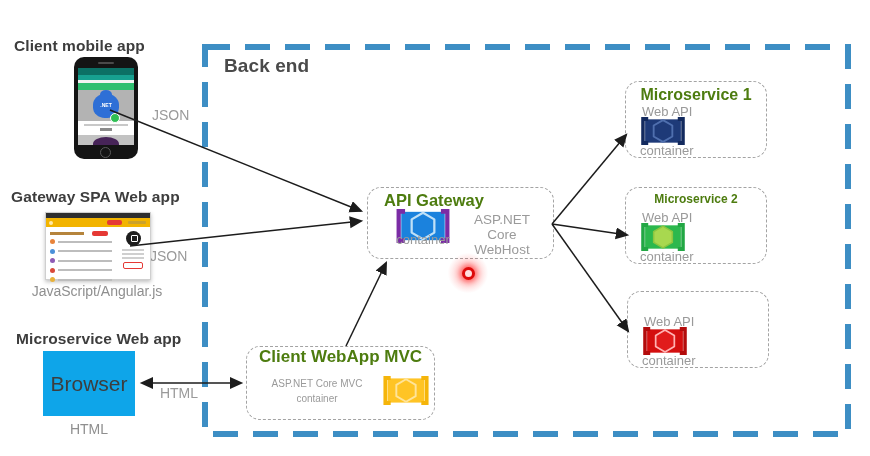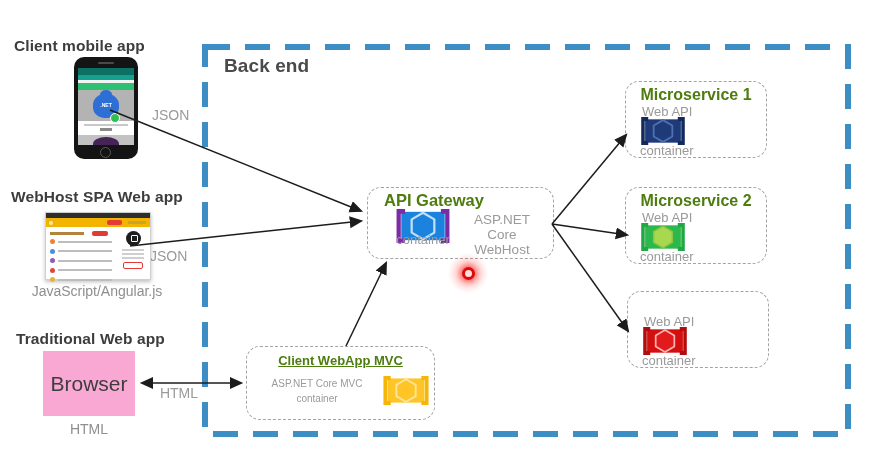--- a/index.html
+++ b/index.html
@@ -46,21 +46,21 @@
   .spa .rpill{width:16px;height:5px;background:#e53935;border-radius:2px;margin-left:8px;}
   .spa .row{display:flex;align-items:center;margin-bottom:4.5px;}
   .spa .av{width:5px;height:5px;border-radius:50%;margin-right:3px;flex:0 0 auto;}
   .spa .tx{height:2px;background:#bdbdbd;flex:1;}
   .spa .panel{position:absolute;right:4px;top:4px;width:26px;text-align:center;}
   .spa .logo{width:15px;height:15px;background:#1d1d1d;border-radius:50%;margin:0 auto 3px;position:relative;}
   .spa .logo i{position:absolute;left:5px;top:4px;width:5px;height:5px;border:1px solid #fff;border-radius:1px;display:block;}
   .spa .pbar{height:2px;background:#cfcfcf;margin:2px 2px;}
   .spa .obtn{height:5px;border:1px solid #e53935;border-radius:2px;margin:3px 3px 0;}
   
-  .browser-box{position:absolute;left:43px;top:351px;width:92px;height:65px;background:#f9a8d4;
+  .browser-box{position:absolute;left:43px;top:351px;width:92px;height:65px;background:#0ea5e9;
                display:flex;align-items:center;justify-content:center;font-size:21px;color:#3d3d3d;z-index:1;}
   
   .glow{position:absolute;left:446px;top:251px;width:44px;height:44px;z-index:6;pointer-events:none;
         background:radial-gradient(circle,rgba(255,40,40,.45) 0%,rgba(255,40,40,.18) 35%,rgba(255,40,40,0) 65%);}
   .glow .ring{position:absolute;left:50%;top:50%;width:7px;height:7px;margin:-6.5px 0 0 -6.5px;border:3px solid #dd0a0a;
         border-radius:50%;background:#ffdede;box-shadow:0 0 6px 2px rgba(255,0,0,.55);}
 </style>
 </head>
 <body>
 
@@ -86,21 +86,21 @@
         <div class="ps-line1"></div>
         <div class="ps-line2"></div>
       </div>
       <div class="ps-photo2">
         <div class="hoodie2"></div>
       </div>
     </div>
     <div class="home"></div>
   </div>
 
-  <div class="abs heading" style="left:11px;top:188px;font-size:15.5px;">WebHost SPA Web app</div>
+  <div class="abs heading" style="left:11px;top:188px;font-size:15.5px;">Gateway SPA Web app</div>
 
   <div class="spa">
     <div class="tbar"></div>
     <div class="ybar">
       <span class="dot"></span>
       <span class="redbtn"></span>
       <span class="menu"></span>
     </div>
     <div class="body">
       <div class="rows">
@@ -136,21 +136,21 @@
         <div class="pbar"></div>
         <div class="pbar"></div>
         <div class="pbar"></div>
         <div class="obtn"></div>
       </div>
     </div>
   </div>
 
   <div class="abs" style="left:14px;top:283px;width:166px;text-align:center;font-size:14px;color:#8f8f8f;">JavaScript/Angular.js</div>
 
-  <div class="abs heading" style="left:16px;top:330px;font-size:15.5px;">Traditional Web app</div>
+  <div class="abs heading" style="left:16px;top:330px;font-size:15.5px;">Microservice Web app</div>
 
   <div class="browser-box">
     <span>Browser</span>
   </div>
   <div class="abs" style="left:43px;top:421px;width:92px;text-align:center;font-size:14px;color:#8f8f8f;">HTML</div>
 
   <div class="abs heading" style="left:224px;top:55px;font-size:19px;color:#4a4a4a;">Back end</div>
 
   <div class="node" style="left:367px;top:187px;width:187px;height:72px;z-index:2;">
     <div class="node-title" style="position:absolute;left:16px;top:3px;font-size:16.5px;">API Gateway</div>
@@ -161,21 +161,21 @@
       <path d="M57,0 h-9 v5 h4.5 v26 h-4.5 v5 h9 z" fill="#7b2ca5"></path>
     </svg>
     <div class="cap" style="position:absolute;left:12px;top:44px;width:86px;">container</div>
     <div class="cap" style="position:absolute;right:8px;top:24px;width:86px;line-height:15px;font-size:13.5px;">
       <div>ASP.NET Core</div>
       <div>WebHost</div>
     </div>
   </div>
 
   <div class="node" style="left:246px;top:346px;width:189px;height:74px;z-index:2;">
-    <div class="node-title" style="position:absolute;left:0;right:0;top:6px;font-size:13px;text-decoration:underline;">Client WebApp MVC</div>
+    <div class="node-title" style="position:absolute;left:0;right:0;top:0;font-size:17px;">Client WebApp MVC</div>
     <div class="cap" style="position:absolute;left:8px;top:29px;width:124px;line-height:15px;font-size:10px;">
       <div>ASP.NET Core MVC</div>
       <div>container</div>
     </div>
     <svg class="cicon abs" style="left:133px;top:29px;" width="52" height="29" viewBox="0 0 58 36">
       <rect x="6" y="3" width="46" height="30" fill="#ffc425"></rect>
       <polygon points="29,4 41,11 41,25 29,32 17,25 17,11" fill="none" stroke="#ffe49a" stroke-width="2.4" stroke-linejoin="round"></polygon>
       <path d="M1,0 h9 v5 h-4.5 v26 h4.5 v5 h-9 z" fill="#f5b50a"></path>
       <path d="M57,0 h-9 v5 h4.5 v26 h-4.5 v5 h9 z" fill="#f5b50a"></path>
     </svg>
@@ -187,21 +187,21 @@
     <svg class="cicon abs" style="left:12px;top:35px;" width="50" height="28" viewBox="0 0 58 36">
       <rect x="6" y="3" width="46" height="30" fill="#1e3a78"></rect>
       <polygon points="29,4 41,11 41,25 29,32 17,25 17,11" fill="none" stroke="#4f6fae" stroke-width="2.4" stroke-linejoin="round"></polygon>
       <path d="M1,0 h9 v5 h-4.5 v26 h4.5 v5 h-9 z" fill="#132a5e"></path>
       <path d="M57,0 h-9 v5 h4.5 v26 h-4.5 v5 h9 z" fill="#132a5e"></path>
     </svg>
     <div class="cap" style="position:absolute;left:14px;top:61px;text-align:left;">container</div>
   </div>
 
   <div class="node" style="left:625px;top:187px;width:142px;height:77px;z-index:2;">
-    <div class="node-title" style="position:absolute;left:0;right:0;top:4px;font-size:16px;">Microservice 2</div>
+    <div class="node-title" style="position:absolute;left:0;right:0;top:4px;font-size:12px;">Microservice 2</div>
     <div class="cap" style="position:absolute;left:16px;top:22px;text-align:left;">Web API</div>
     <svg class="cicon abs" style="left:12px;top:35px;" width="50" height="28" viewBox="0 0 58 36">
       <rect x="6" y="3" width="46" height="30" fill="#2cb84d"></rect>
       <polygon points="29,4 41,11 41,25 29,32 17,25 17,11" fill="#a8d84f" stroke="#8cc63f" stroke-width="2" stroke-linejoin="round"></polygon>
       <path d="M1,0 h9 v5 h-4.5 v26 h4.5 v5 h-9 z" fill="#22a744"></path>
       <path d="M57,0 h-9 v5 h4.5 v26 h-4.5 v5 h9 z" fill="#22a744"></path>
     </svg>
     <div class="cap" style="position:absolute;left:14px;top:61px;text-align:left;">container</div>
   </div>
 

